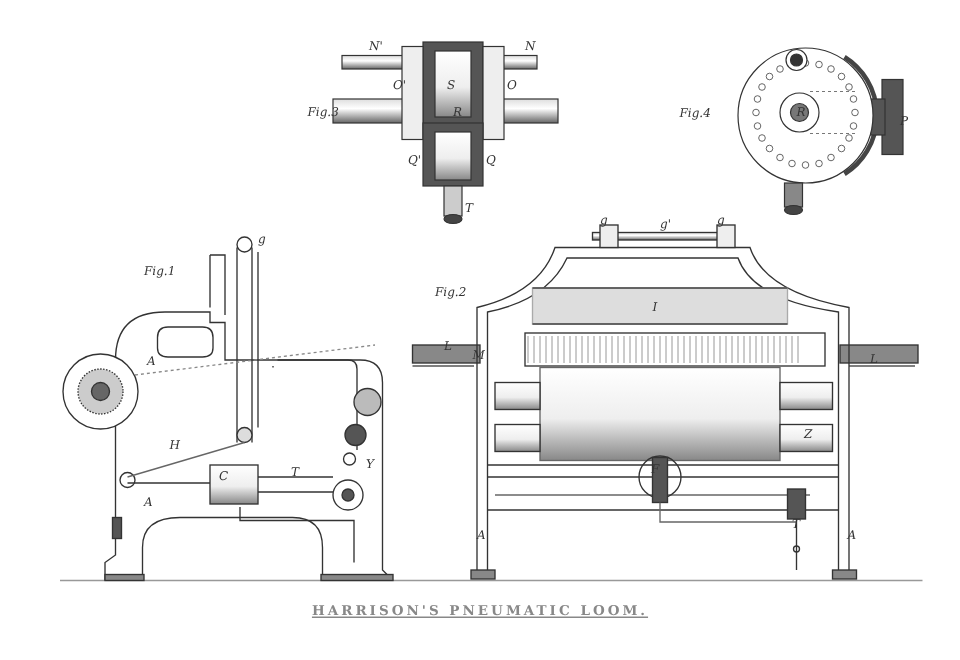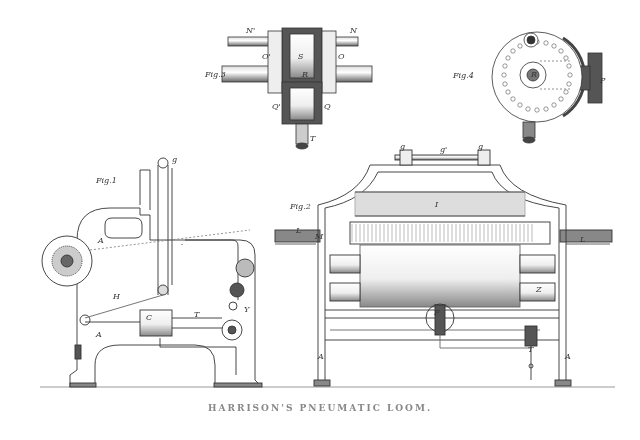--- a/index.html
+++ b/index.html
@@ -1,20 +1,20 @@
 <!DOCTYPE html>
 <html><head>
 <meta charset="utf-8">
 <style>
   html,body{margin:0;padding:0;background:#fff;}
   body{width:640px;height:440px;position:relative;overflow:hidden;font-family:"DejaVu Serif",serif;color:#222;}
   .plate{position:absolute;left:0;top:0;width:640px;height:440px;}
   .lbl{position:absolute;font-style:italic;font-size:8px;color:#333;font-family:"DejaVu Serif",serif;}
   .figlbl{position:absolute;font-style:italic;font-size:8px;color:#333;font-family:"DejaVu Serif",serif;}
-  .caption{position:absolute;left:0;top:403px;width:640px;text-align:center;font-size:9px;letter-spacing:2px;color:#888;font-family:"DejaVu Serif",serif;font-weight:bold;}
+  .caption{position:absolute;left:0;top:403px;width:640px;text-align:center;font-size:9px;letter-spacing:2px;color:#888;font-family:"DejaVu Serif",serif;font-weight:bold;text-decoration:underline;}
   svg{position:absolute;left:0;top:0;}
 </style>
 </head>
 <body>
 
 <div class="plate">
 
 <svg width="640" height="440" viewBox="0 0 640 440">
   <defs>
     <linearGradient id="roll" x1="0" y1="0" x2="0" y2="1">
@@ -233,21 +233,21 @@
     <path d="M440,335 L440,348 L531,348" stroke="#666"></path>
 
     <rect x="314" y="380" width="16" height="6" fill="#888"></rect>
     <rect x="555" y="380" width="16" height="6" fill="#888"></rect>
   </g>
 </svg>
 
 <span class="figlbl" style="left:205px;top:70px;">Fig.3</span>
 <span class="figlbl" style="left:453px;top:71px;">Fig.4</span>
 <span class="figlbl" style="left:96px;top:176px;">Fig.1</span>
-<span class="figlbl" style="left:290px;top:190px;margin-top:12px;">Fig.2</span>
+<span class="figlbl" style="left:290px;top:190px;">Fig.2</span>
 
 <span class="lbl" style="left:246px;top:26px;">N'</span>
 <span class="lbl" style="left:350px;top:26px;">N</span>
 <span class="lbl" style="left:262px;top:52px;">O'</span>
 <span class="lbl" style="left:338px;top:52px;">O</span>
 <span class="lbl" style="left:298px;top:52px;">S</span>
 <span class="lbl" style="left:302px;top:70px;">R</span>
 <span class="lbl" style="left:272px;top:102px;">Q'</span>
 <span class="lbl" style="left:324px;top:102px;">Q</span>
 <span class="lbl" style="left:310px;top:134px;">T</span>

